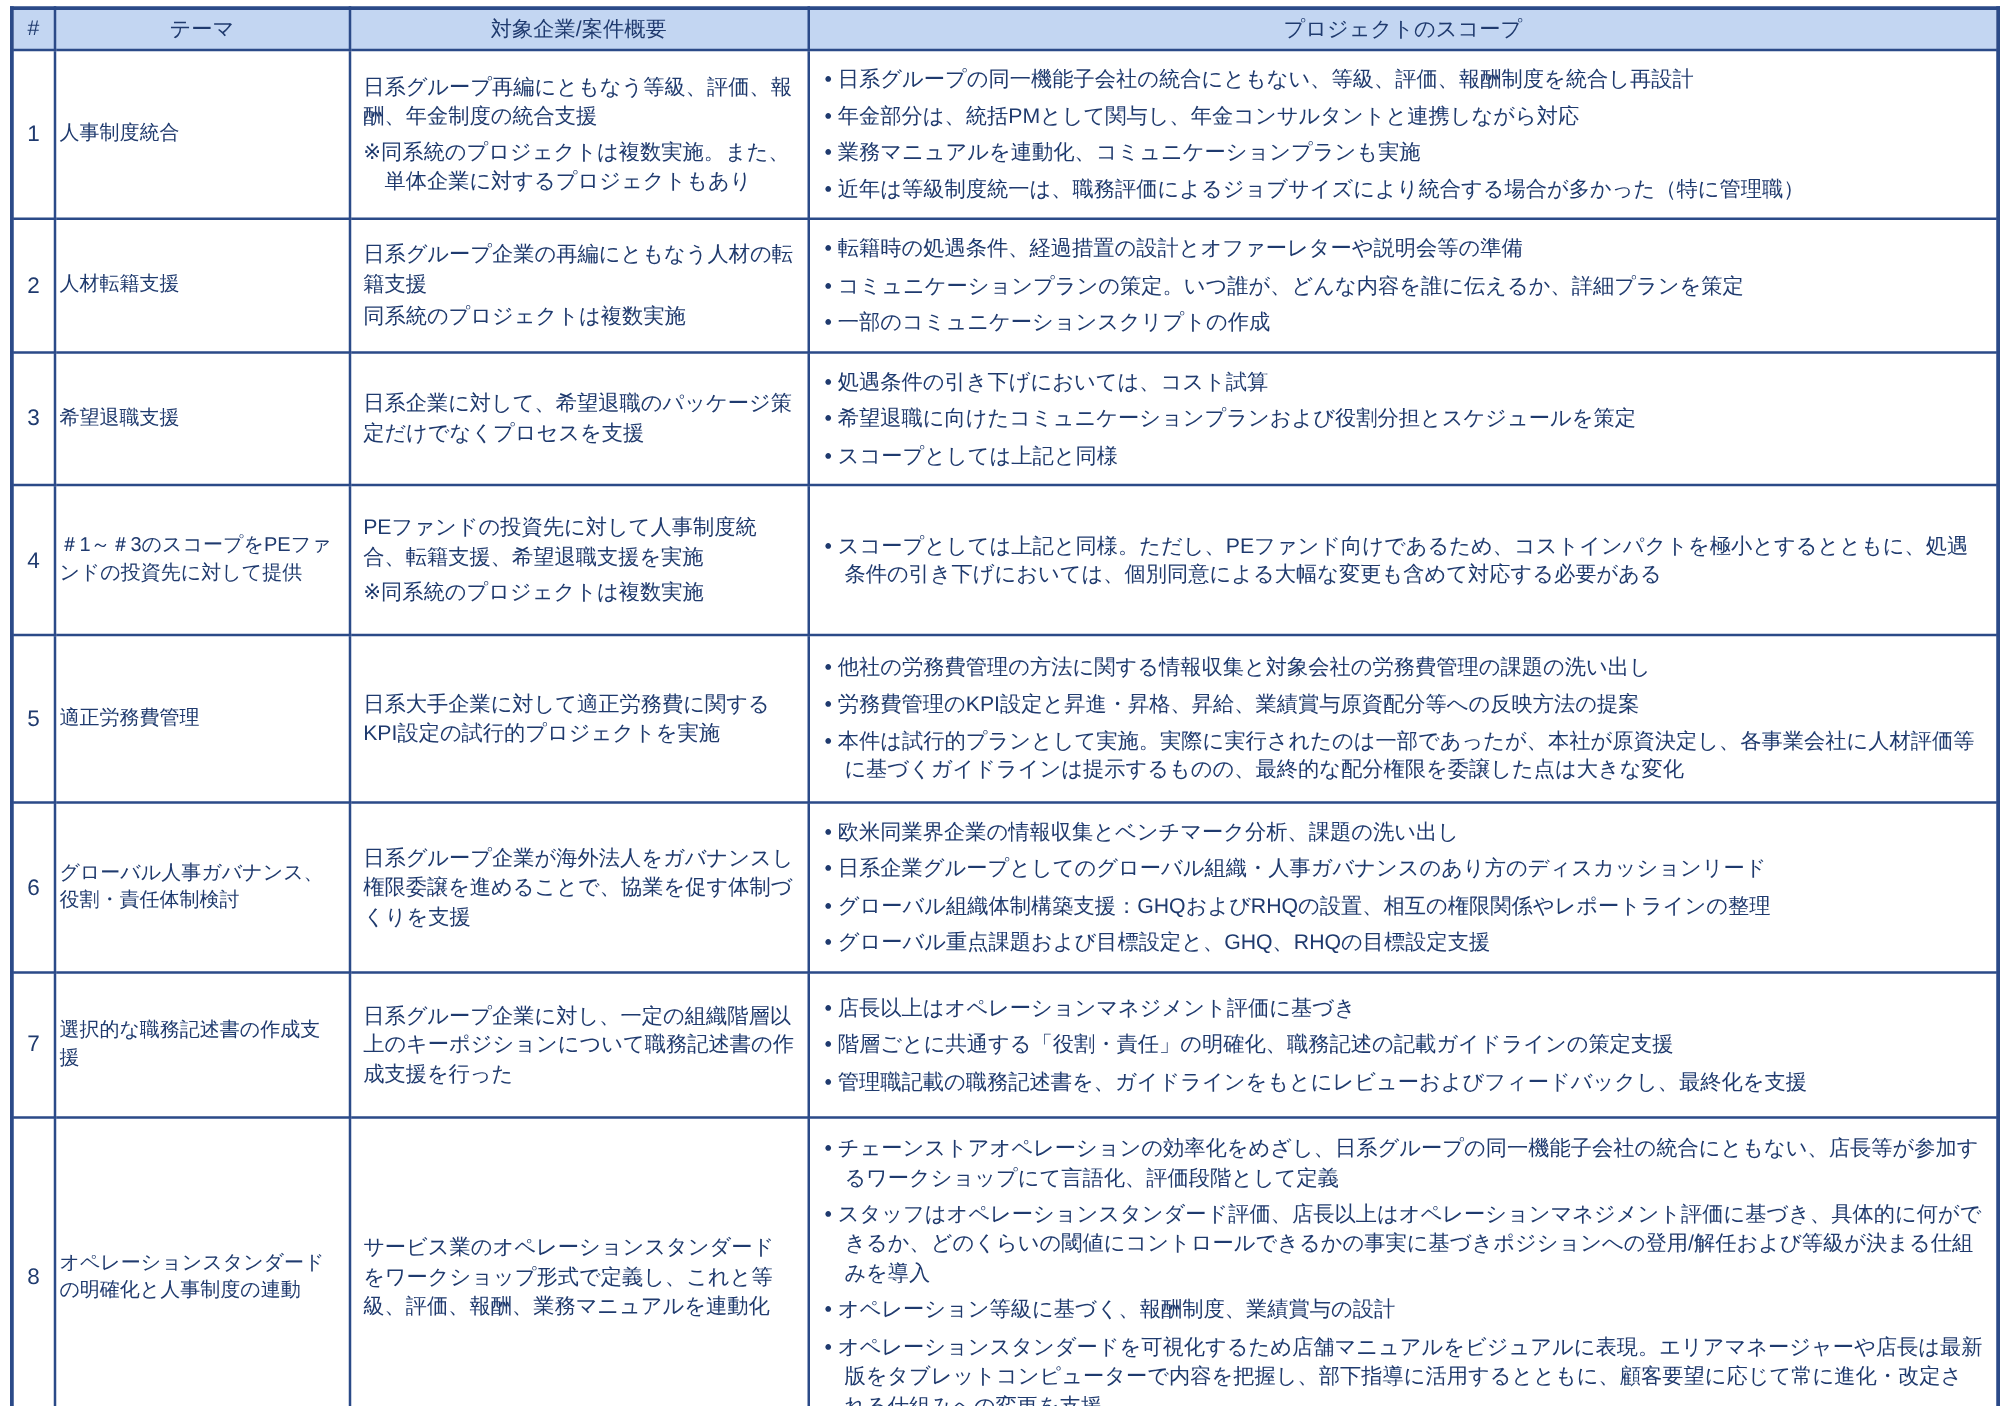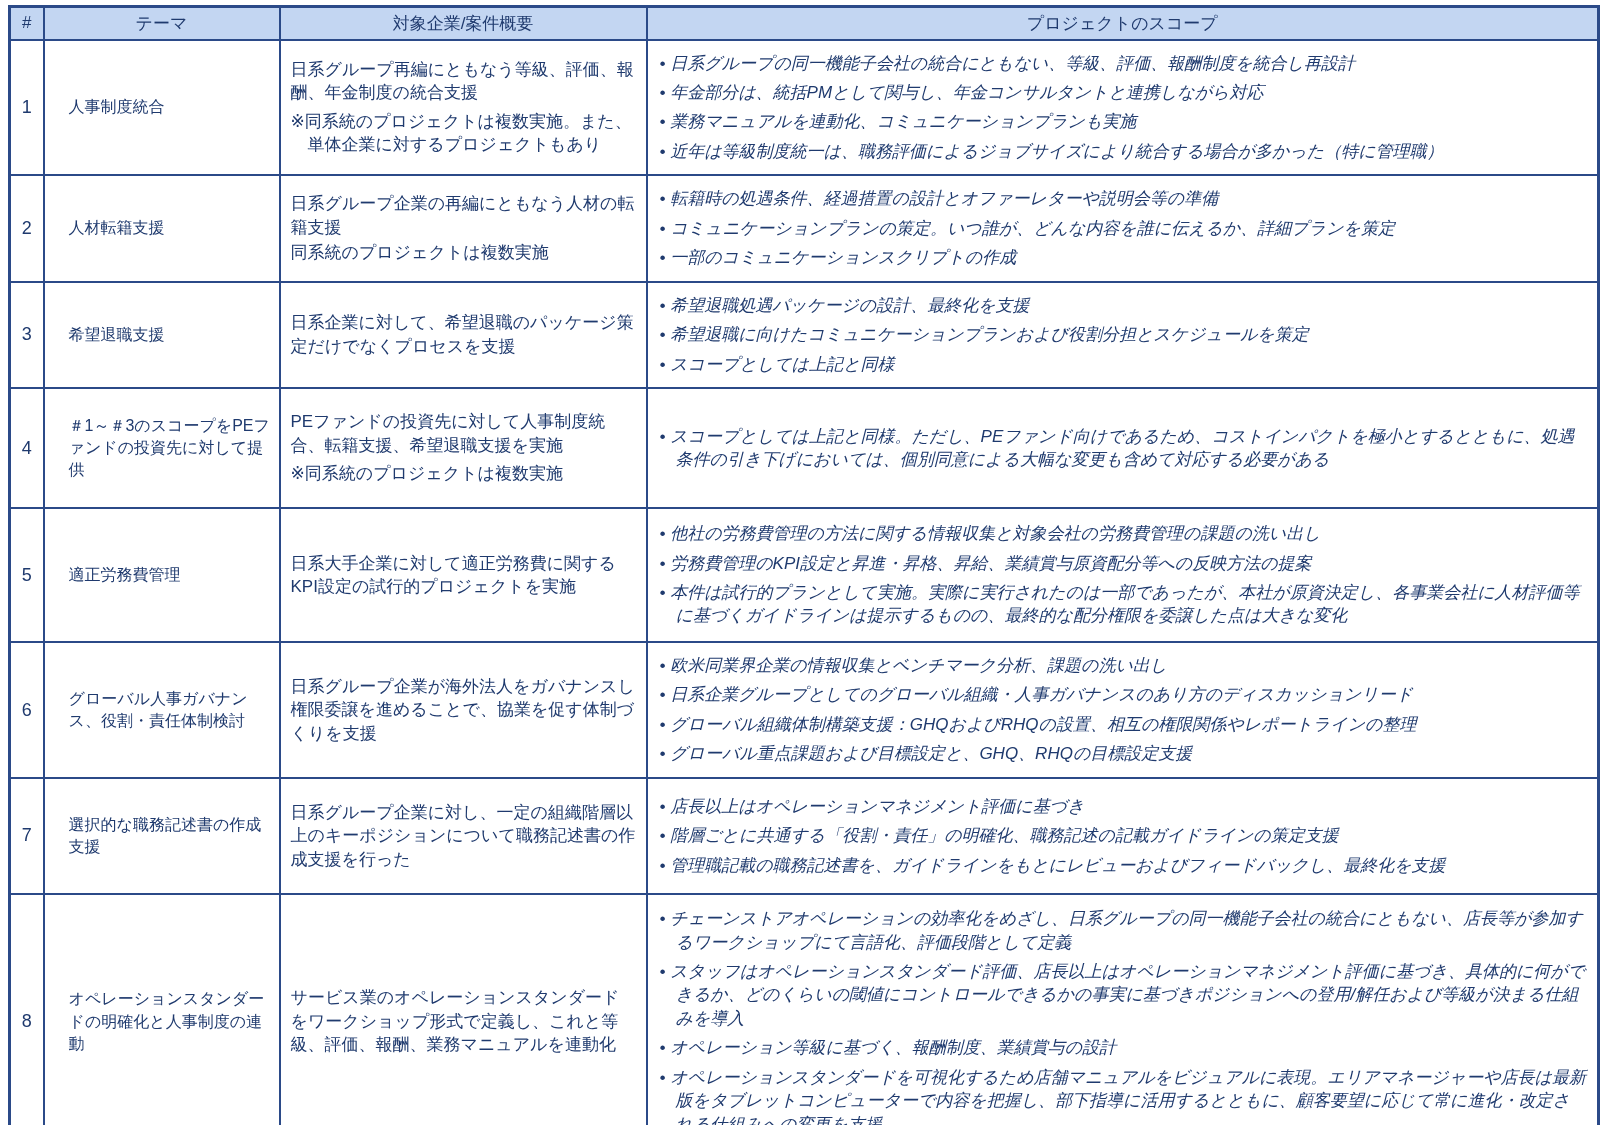--- a/index.html
+++ b/index.html
@@ -45,28 +45,27 @@
     padding:2px 4px;
   }
   td{font-size:17px;line-height:1.38;border-radius:22px;}
   td.col-num{
     text-align:center;
     font-size:18px;
     padding:2px;
   }
   td.col-theme{
     font-size:16px;
-    padding:4px 8px 4px 24px;
+    padding:4px 8px 4px 3px;
   }
   td.col-overview{
     padding:5px 10px;
   }
   td.col-scope{
     padding:5px 10px 5px 12px;
-    font-style:italic;
   }
   .para{margin:2px 0;}
   .note{
     padding-left:17px;
     text-indent:-17px;
     margin-top:5px;
   }
   .bullet{
     padding-left:16px;
     text-indent:-16px;
@@ -130,21 +129,21 @@
             <div class="bullet">一部のコミュニケーションスクリプトの作成</div>
           </td>
         </tr>
         <tr>
           <td class="col-num">3</td>
           <td class="col-theme">希望退職支援</td>
           <td class="col-overview">
             <div class="para">日系企業に対して、希望退職のパッケージ策定だけでなくプロセスを支援</div>
           </td>
           <td class="col-scope">
-            <div class="bullet">希望退職処遇パッケージの設計、最終化を支援</div>
+            <div class="bullet">処遇条件の引き下げにおいては、コスト試算</div>
             <div class="bullet">希望退職に向けたコミュニケーションプランおよび役割分担とスケジュールを策定</div>
             <div class="bullet">スコープとしては上記と同様</div>
           </td>
         </tr>
         <tr>
           <td class="col-num">4</td>
           <td class="col-theme">＃1～＃3のスコープをPEファンドの投資先に対して提供</td>
           <td class="col-overview">
             <div class="para">PEファンドの投資先に対して人事制度統合、転籍支援、希望退職支援を実施</div>
             <div class="para note">※同系統のプロジェクトは複数実施</div>

